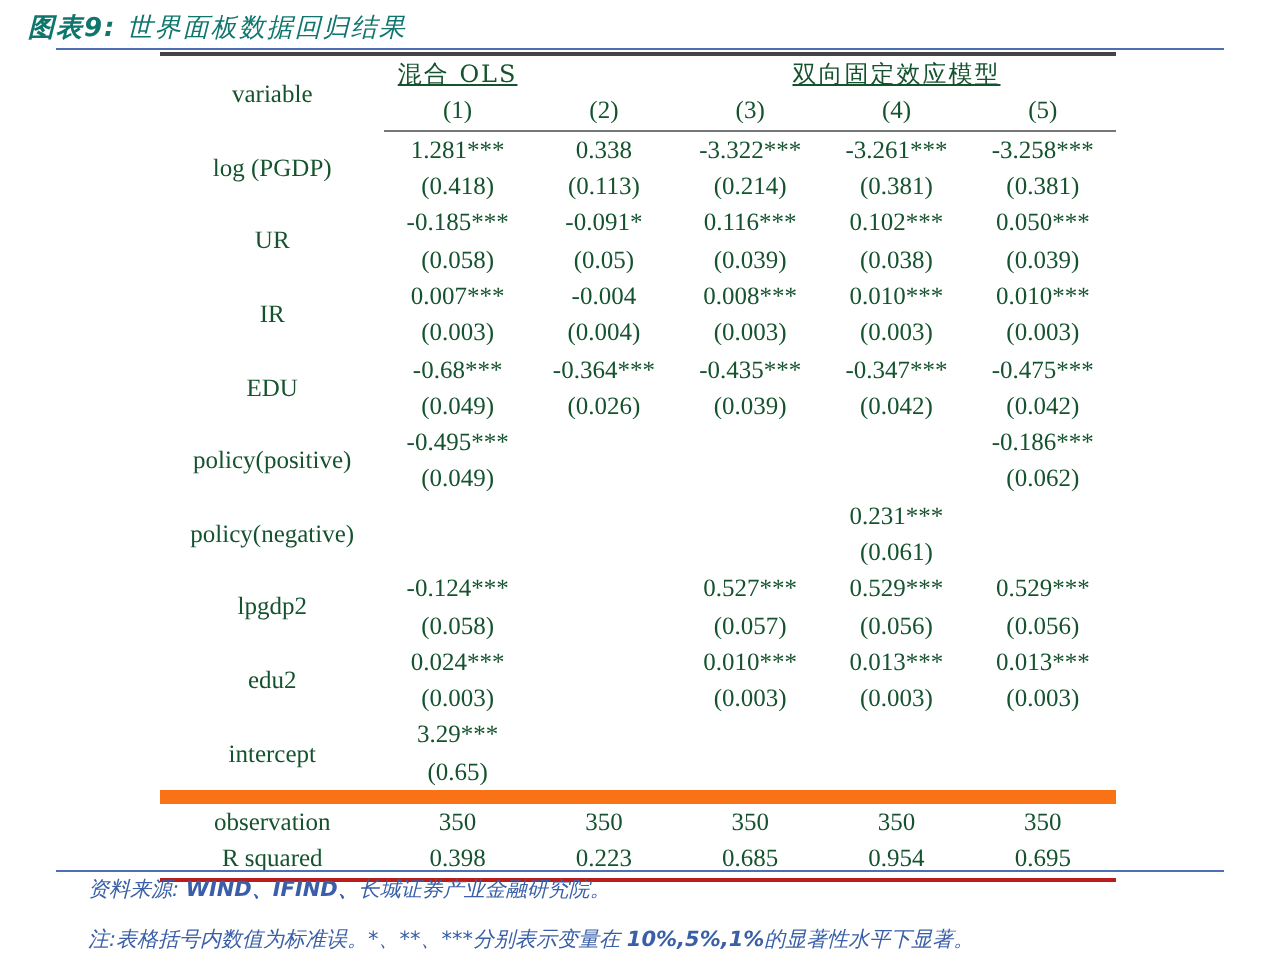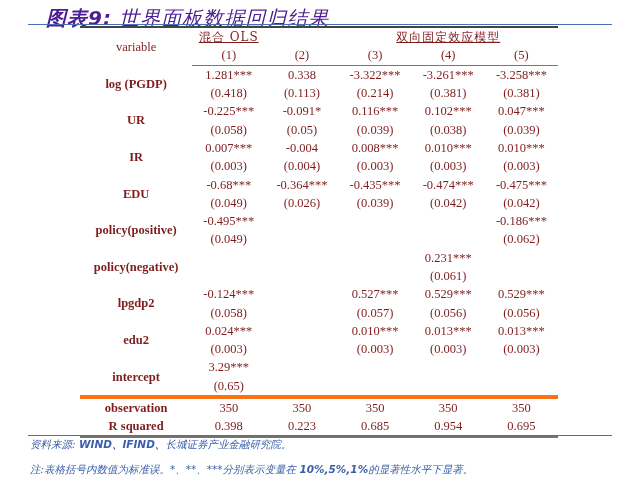--- a/index.html
+++ b/index.html
@@ -1,47 +1,47 @@
 <!DOCTYPE html>
 <html><head>
 <meta charset="utf-8">
 <style>
   html, body { margin: 0; padding: 0; background: #ffffff; }
   body { width: 640px; height: 485px; position: relative; overflow: hidden; }
   .title {
-    position: absolute; left: 46px; top: 5px;
+    position: absolute; left: 14px; top: 5px;
     font-family: "DejaVu Sans", sans-serif; font-style: italic;
-    font-size: 20px; color: #4c1d95; letter-spacing: 1px;
+    font-size: 13px; color: #0f766e; letter-spacing: 1px;
   }
   .title-num { font-weight: bold; }
   .title-rule {
     position: absolute; left: 28px; top: 24px; width: 584px; height: 1px;
     background: #4a6fb5;
   }
   .bottom-rule-blue {
     position: absolute; left: 28px; top: 435px; width: 584px; height: 1px;
     background: #4a6fb5;
   }
   table.reg {
     position: absolute; left: 80px; top: 26px; width: 478px;
     border-collapse: collapse;
-    font-family: "Liberation Serif", serif; font-size: 12.5px; color: #7f1d1d;
+    font-family: "Liberation Serif", serif; font-size: 12.5px; color: #14532d;
   }
   table.reg td, table.reg th { padding: 0; height: 18.3px; text-align: center; vertical-align: middle; line-height: 18px; }
   table.reg th { font-weight: normal; }
   .top-border td, .top-border th { border-top: 2px solid #444; }
   .hdr-rule td, .hdr-rule th { border-bottom: 1px solid #777; }
-  .sum-rule td { border-top: 4px solid #f97316; }
-  .last-row td { border-bottom: 2px solid #737373; }
-  .varname { font-weight: bold; width: 112px; }
+  .sum-rule td { border-top: 7px solid #f97316; }
+  .last-row td { border-bottom: 2px solid #b91c1c; }
+  .varname { font-weight: normal; width: 112px; }
   .grouphead { font-weight: bold; }
   .grouphead-fe { font-family: "DejaVu Serif", serif; font-size: 12px; letter-spacing: 1px; text-decoration: underline; }
   .col { width: 73px; }
   .footnote {
-    position: absolute; left: 30px;
+    position: absolute; left: 44px;
     font-family: "DejaVu Sans", sans-serif; font-style: italic;
     font-size: 10.5px; color: #3a5fa8;
   }
   .footnote b { font-weight: bold; }
   .fn1 { top: 438px; }
   .fn2 { top: 463px; }
 </style>
 </head>
 <body>
 
@@ -76,25 +76,25 @@
       </tr>
       <tr>
         <td class="col">(0.418)</td>
         <td class="col">(0.113)</td>
         <td class="col">(0.214)</td>
         <td class="col">(0.381)</td>
         <td class="col">(0.381)</td>
       </tr>
       <tr>
         <td class="varname" rowspan="2">UR</td>
-        <td class="col">-0.225***</td>
+        <td class="col">-0.185***</td>
         <td class="col">-0.091*</td>
         <td class="col">0.116***</td>
         <td class="col">0.102***</td>
-        <td class="col">0.047***</td>
+        <td class="col">0.050***</td>
       </tr>
       <tr>
         <td class="col">(0.058)</td>
         <td class="col">(0.05)</td>
         <td class="col">(0.039)</td>
         <td class="col">(0.038)</td>
         <td class="col">(0.039)</td>
       </tr>
       <tr>
         <td class="varname" rowspan="2">IR</td>
@@ -109,21 +109,21 @@
         <td class="col">(0.004)</td>
         <td class="col">(0.003)</td>
         <td class="col">(0.003)</td>
         <td class="col">(0.003)</td>
       </tr>
       <tr>
         <td class="varname" rowspan="2">EDU</td>
         <td class="col">-0.68***</td>
         <td class="col">-0.364***</td>
         <td class="col">-0.435***</td>
-        <td class="col">-0.474***</td>
+        <td class="col">-0.347***</td>
         <td class="col">-0.475***</td>
       </tr>
       <tr>
         <td class="col">(0.049)</td>
         <td class="col">(0.026)</td>
         <td class="col">(0.039)</td>
         <td class="col">(0.042)</td>
         <td class="col">(0.042)</td>
       </tr>
       <tr>

